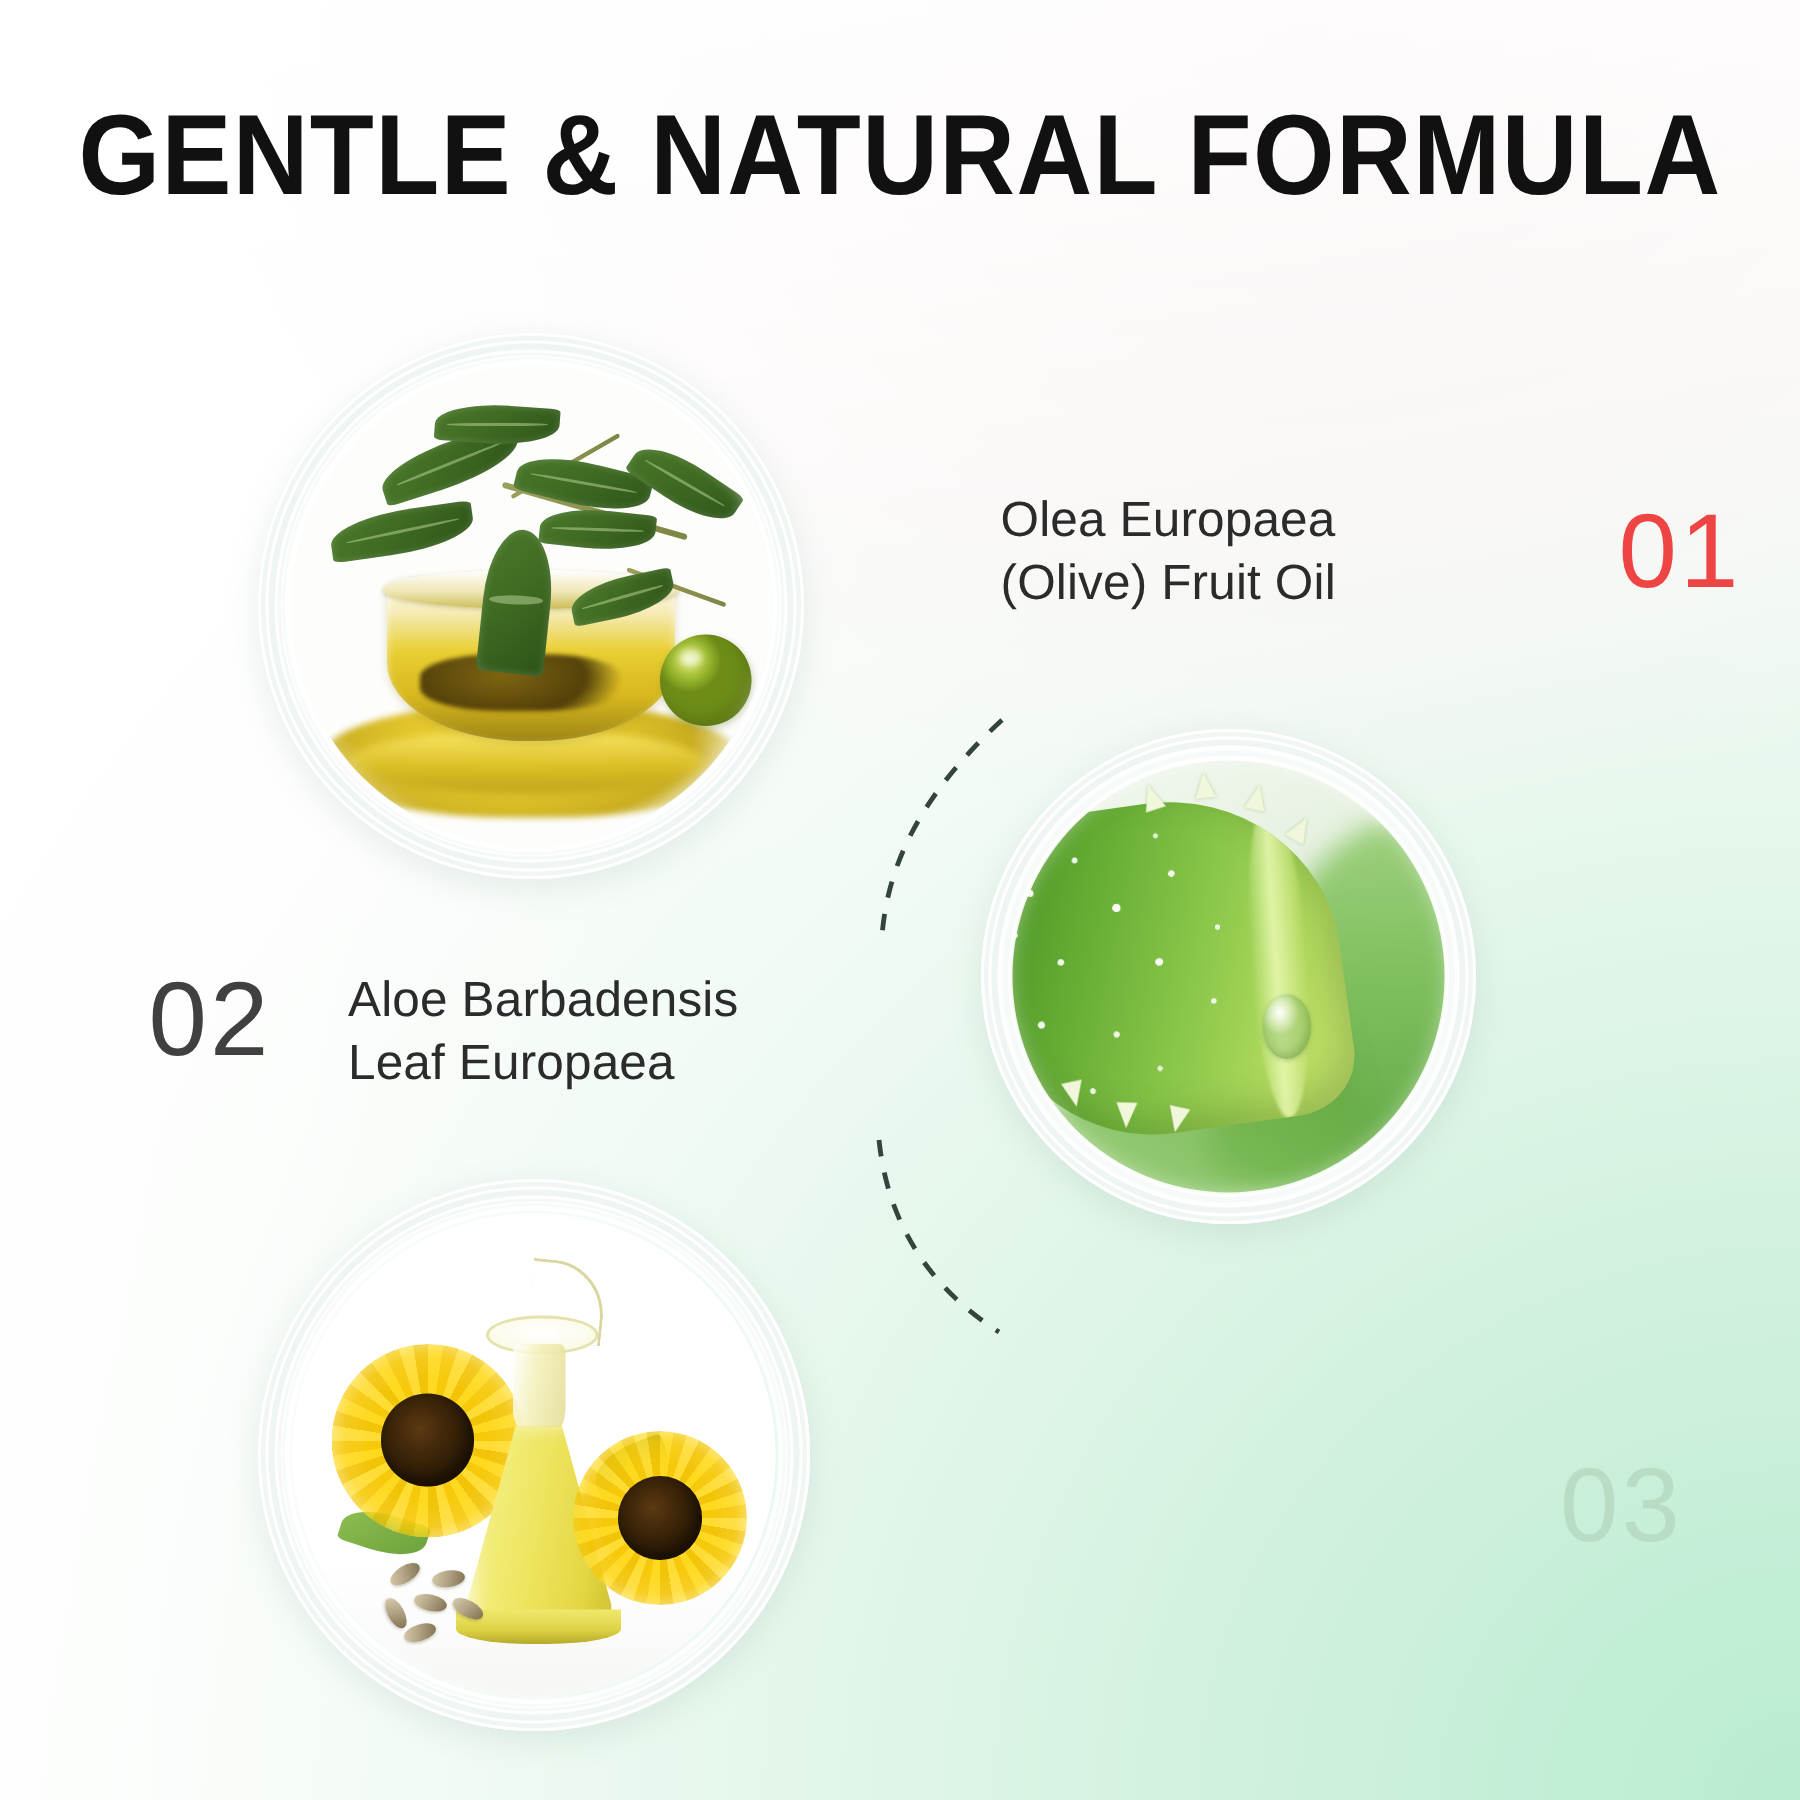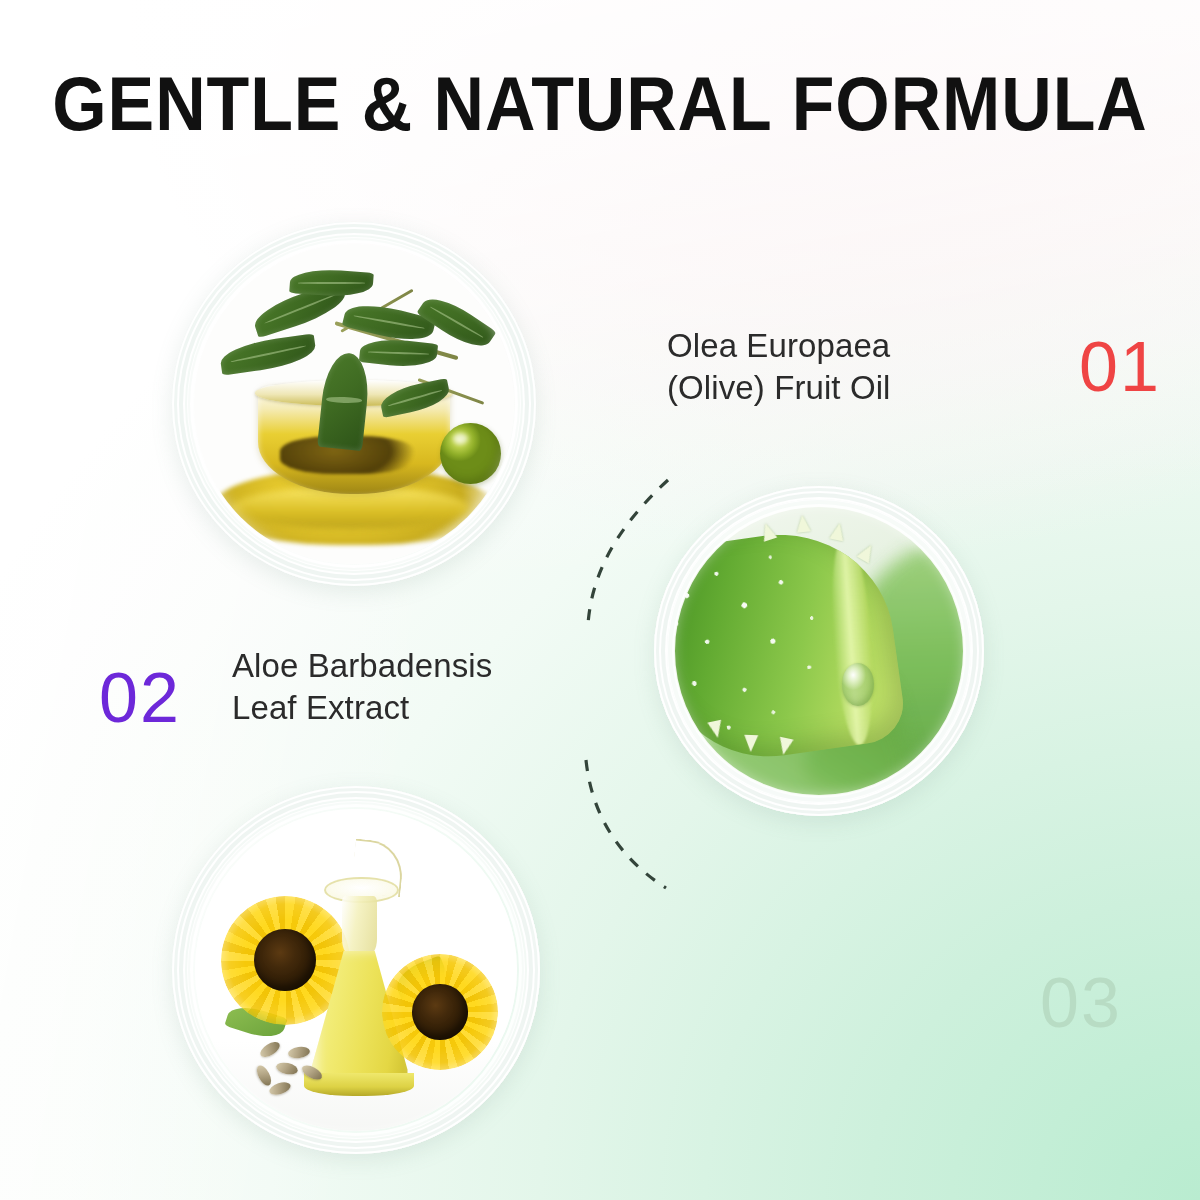--- a/index.html
+++ b/index.html
@@ -376,21 +376,21 @@
     font-family: "Liberation Sans", sans-serif;
     font-size: 70px;
     font-weight: 400;
     line-height: 1;
     letter-spacing: 2px;
   }
   #label-01 { left: 667px; top: 325px; }
   #num-01   { left: 1036px; top: 332px; color: #ef4444; margin-left: 43px; }
 
   #label-02 { left: 232px; top: 645px; }
-  #num-02   { left: 99px;  top: 663px; color: #6d28d9; }
+  #num-02   { left: 99px;  top: 644px; color: #404040; }
 
   #label-03 { left: 667px; top: 972px; }
   #num-03   { left: 1040px; top: 968px; color: #b8dcc4; }
 
   
   #connector {
     position: absolute;
     left: 540px;
     top: 440px;
     width: 200px;
@@ -506,18 +506,18 @@
       </div>
     </div>
     <div class="rim"></div>
   </div>
 
   <div class="label" id="label-01">Olea Europaea
 (Olive) Fruit Oil</div>
   <div class="numeral" id="num-01">01</div>
 
   <div class="label" id="label-02">Aloe Barbadensis
-Leaf Extract</div>
+Leaf Europaea</div>
   <div class="numeral" id="num-02">02</div>
 
   <div class="numeral" id="num-03">03</div>
 
 </div>
 
 </body></html>

